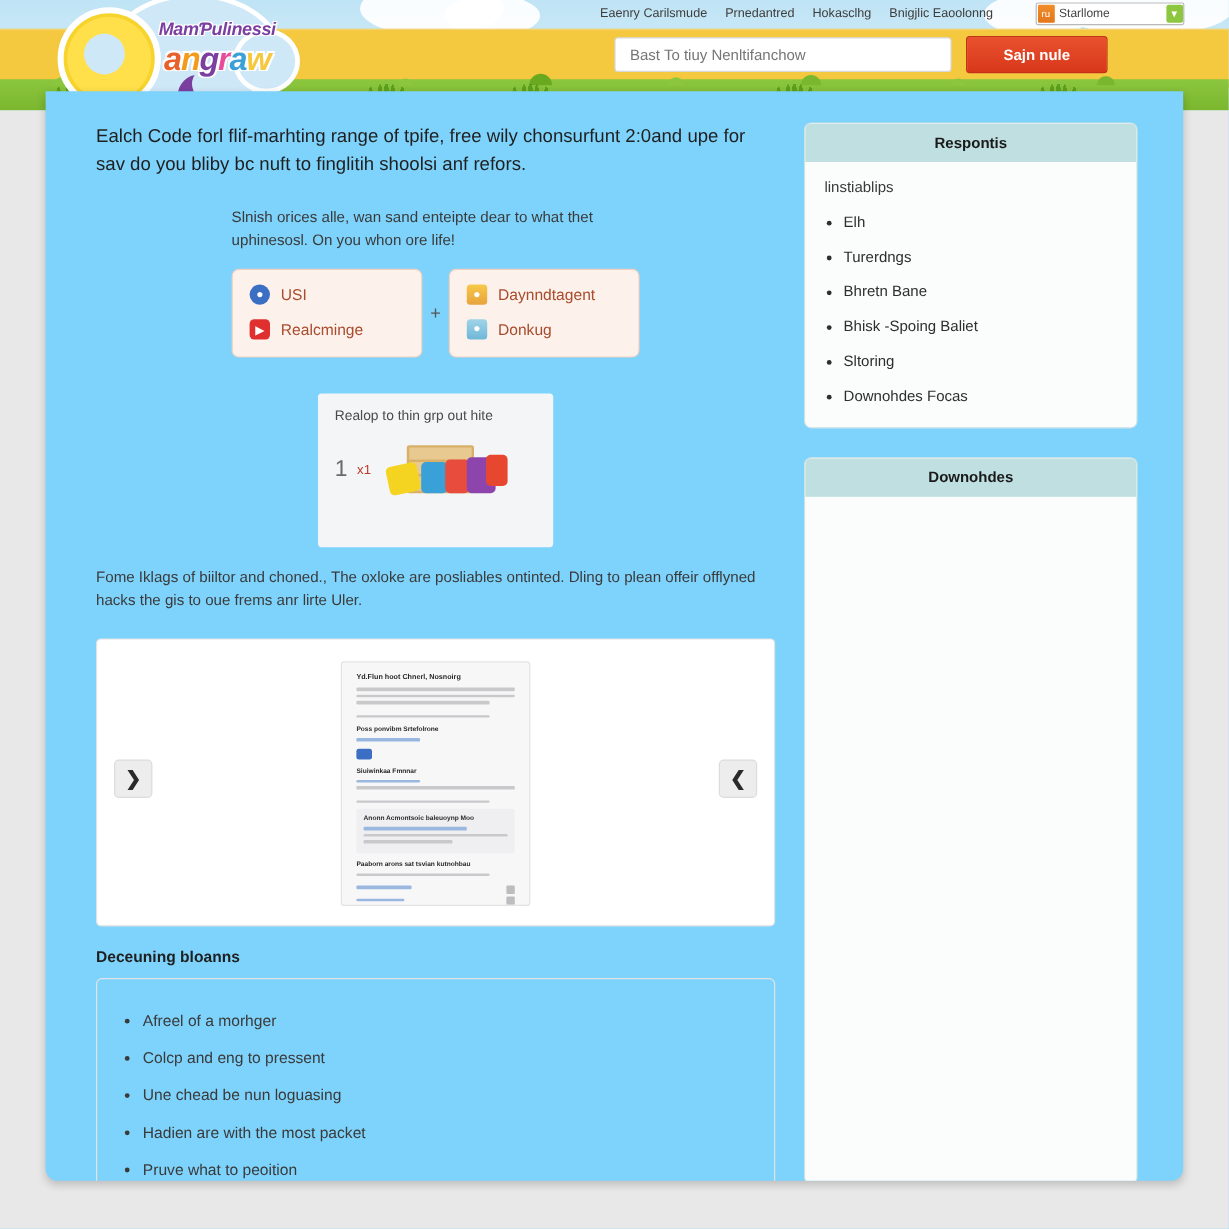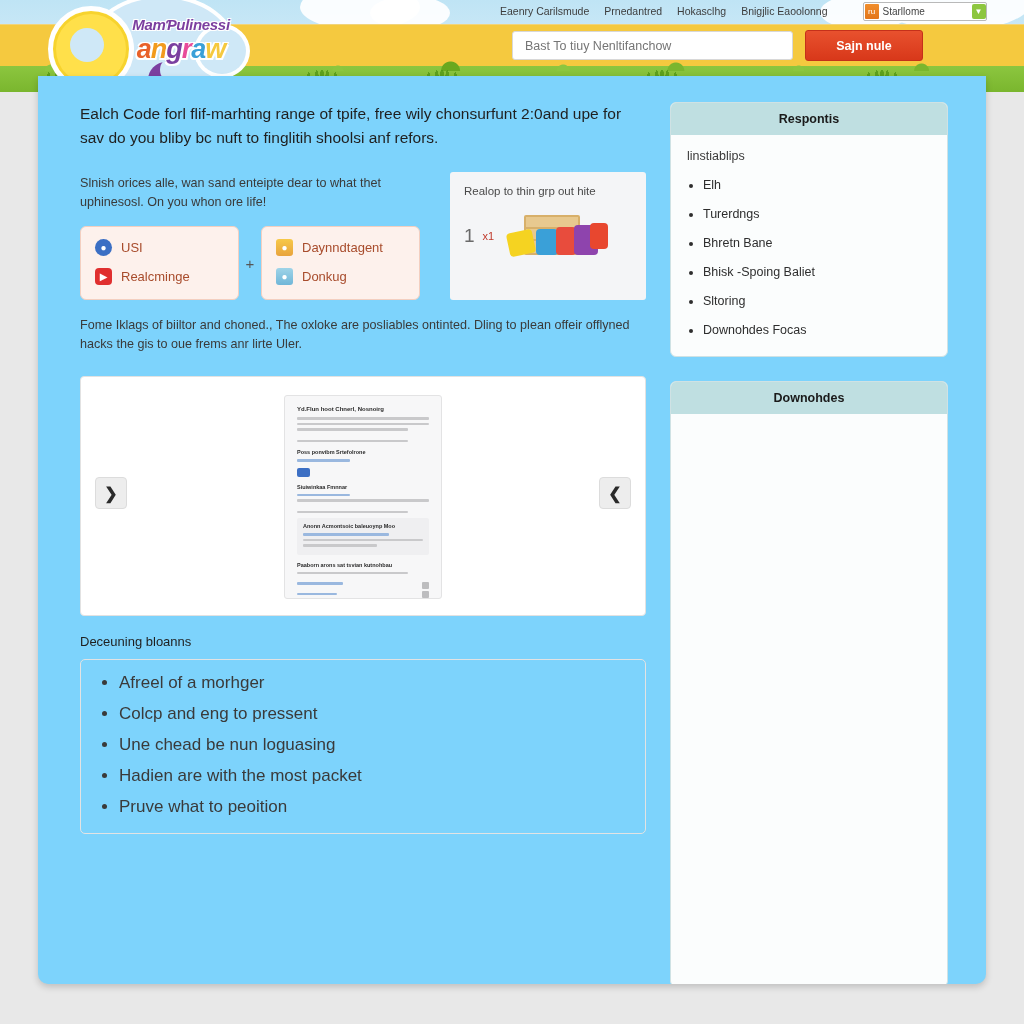--- a/index.html
+++ b/index.html
@@ -166,21 +166,21 @@
 
   
   .lede{
     font-size:15.5px;line-height:24px;color:#1f1f1f;margin:0 0 22px 0;
   }
   .para{
     font-size:12.6px;line-height:19px;color:#3a3a3a;margin:0 0 22px 0;
   }
 
   
-  .splitrow{display:flex;gap:30px;align-items:flex-end;margin-bottom:16px;}
+  .splitrow{display:flex;gap:30px;align-items:center;margin-bottom:16px;flex-direction:column;}
   .leftcol{width:340px;}
   .intro2{font-size:12.6px;line-height:19px;color:#3a3a3a;margin:0 0 14px 0;}
 
   .boxrow{display:flex;align-items:center;}
   .optbox{
     background:#fdf1ec;border:1px solid #f3cfc0;border-radius:6px;
     padding:12px 14px;min-height:48px;display:flex;flex-direction:column;gap:12px;
     flex:1;
   }
   .optbox.b1{max-width:140px;}
@@ -245,27 +245,27 @@
   .nav-btn{
     position:absolute;top:100px;width:30px;height:30px;border-radius:4px;
     background:#ededed;border:1px solid #dcdcdc;
     display:flex;align-items:center;justify-content:center;
     font-size:16px;color:#2a2a2a;cursor:pointer;font-weight:bold;
   }
   .nav-prev{left:14px;}
   .nav-next{right:14px;}
 
   
-  .sec-h{font-size:13px;font-weight:normal;color:#1f1f1f;margin:0 0 10px 0;}
+  .sec-h{font-size:13px;font-weight:bold;color:#1f1f1f;margin:0 0 10px 0;}
   .bulletpanel{
     border:1px solid #e3e3e3;border-radius:5px;padding:14px 16px 16px 16px;
     margin-bottom:24px;
   }
   .bulletpanel ul{margin:0;padding-left:22px;}
-  .bulletpanel li{font-size:17px;color:#3a3a3a;line-height:17px;margin-bottom:14px;}
+  .bulletpanel li{font-size:13px;color:#3a3a3a;line-height:17px;margin-bottom:14px;margin-top:12px;}
   .bulletpanel li:last-child{margin-bottom:2px;}
 
   
   .panel{
     border:1px solid #cfe2e4;border-radius:6px;overflow:hidden;margin-bottom:24px;
     background:#fbfdfd;
   }
   .panel-h{
     background:#bfdfe1;height:32px;display:flex;align-items:center;justify-content:center;
     font-size:12.5px;font-weight:bold;color:#1a1a1a;

